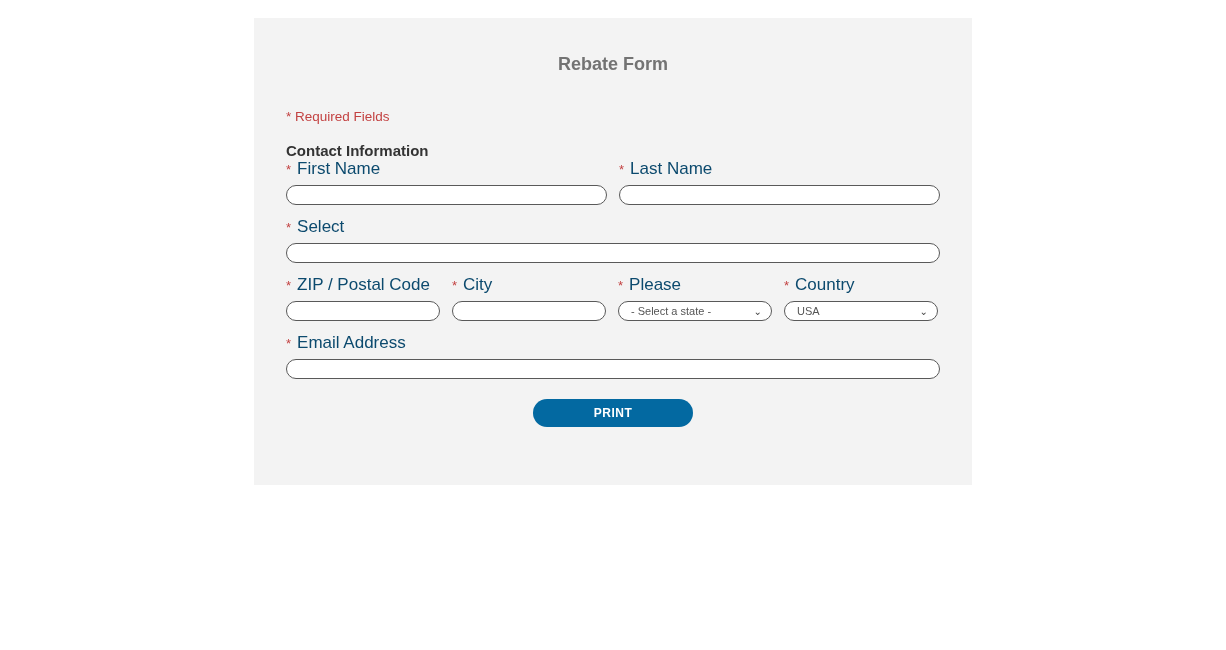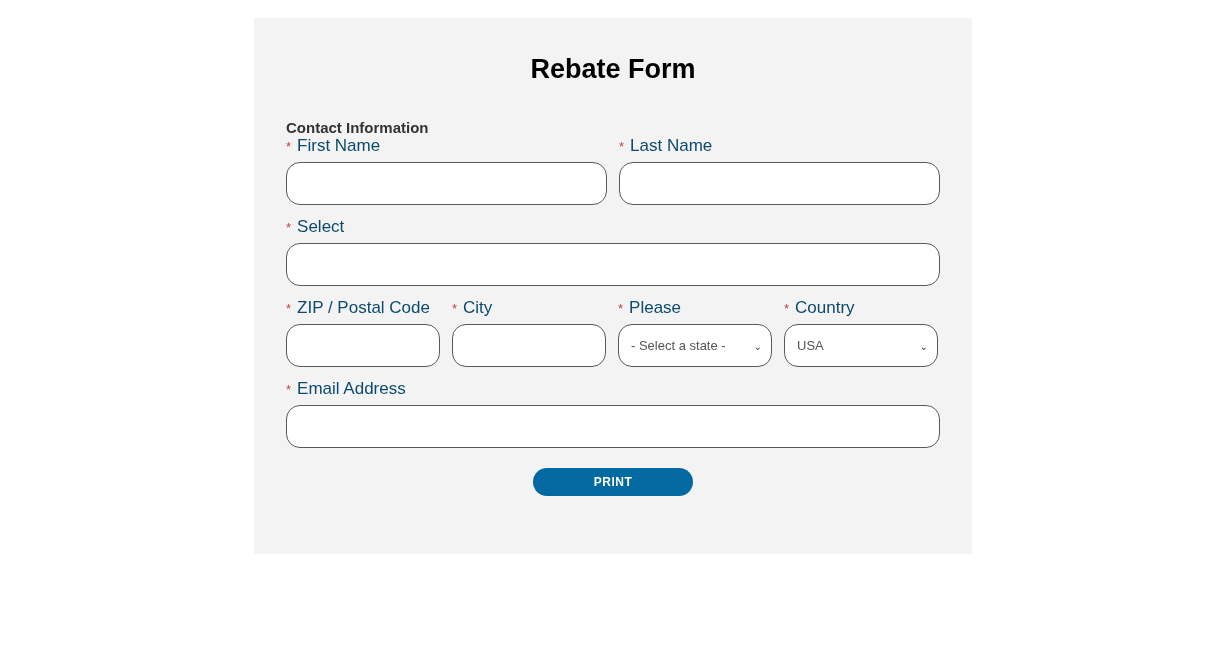--- a/index.html
+++ b/index.html
@@ -12,23 +12,23 @@
     justify-content: center;
     padding: 18px 0 40px;
   }
   .panel {
     width: 718px;
     background: #f3f3f3;
     padding: 32px 32px 46px;
   }
   .title {
     text-align: center;
-    font-size: 27px;
-    font-weight: 600;
-    color: #000000;
+    font-size: 18px;
+    font-weight: 600;
+    color: #737373;
     margin: 4px 0 34px;
   }
   .intro {
     text-align: center;
     color: #555;
     font-size: 13.5px;
     line-height: 1.4;
     max-width: 560px;
     margin: 0 auto 28px;
   }
@@ -42,26 +42,26 @@
     color: #333;
     font-size: 15px;
   }
   .row { display: flex; gap: 12px; margin-bottom: 12px; }
   .field { display: flex; flex-direction: column; flex: 1; }
   .label-line { display: flex; align-items: baseline; gap: 6px; margin-bottom: 6px; }
   .star { color: #c34242; font-size: 13px; line-height: 1; }
   .lbl { color: #0c4a6e; font-size: 17px; }
   .control {
     width: 100%;
-    height: 43px;
+    height: 20px;
     background: #fff;
     border: 1px solid #595959;
     border-radius: 14px;
     padding: 0 12px;
-    font-size: 13px;
+    font-size: 11px;
     color: #555;
     outline: none;
   }
   select.control {
     appearance: none;
     -webkit-appearance: none;
     background-image: none;
     padding-right: 26px;
   }
   .select-wrap { position: relative; }
@@ -103,20 +103,21 @@
   .f-country { flex: 0 0 154px; }
 </style>
 </head>
 <body>
 
 <div class="panel">
 
   <div class="title">Rebate Form</div>
 
 
+  <div class="req-note">* Required Fields</div>
 
   <div class="section-h">Contact Information</div>
 
   <div class="row">
     <div class="field">
       <div class="label-line">
         <span class="star">*</span>
         <span class="lbl">First Name</span>
       </div>
       <input class="control" type="text" value="" style="">

